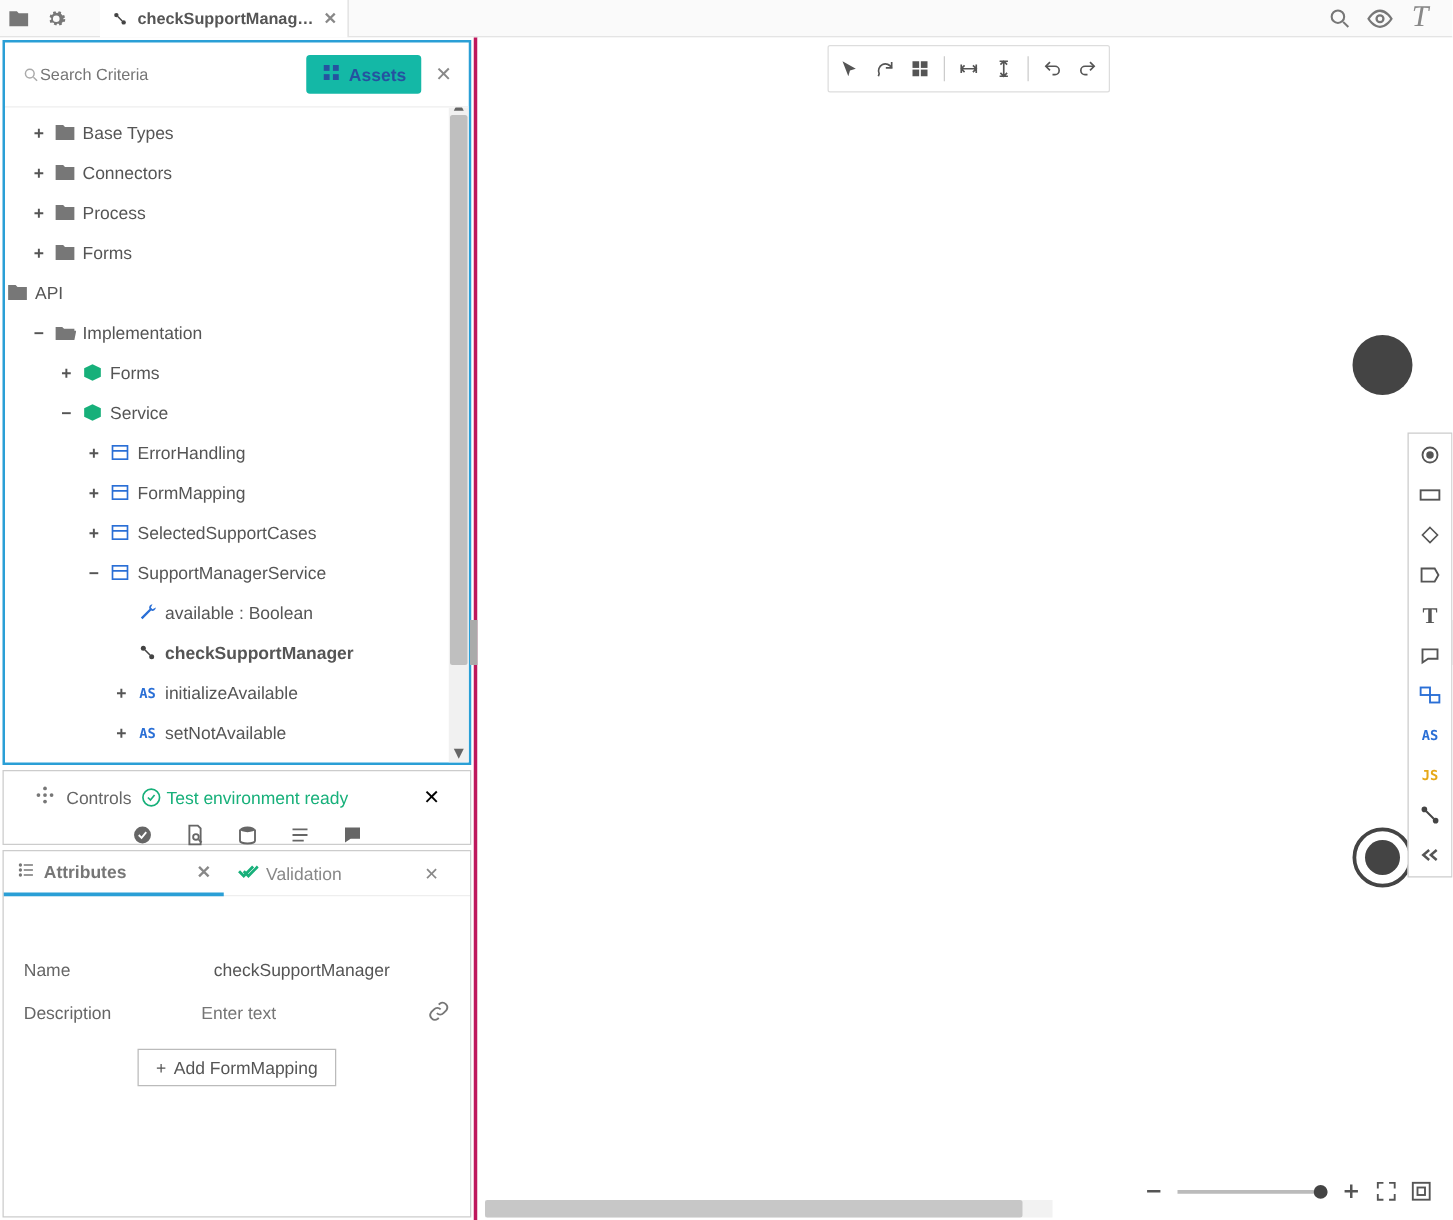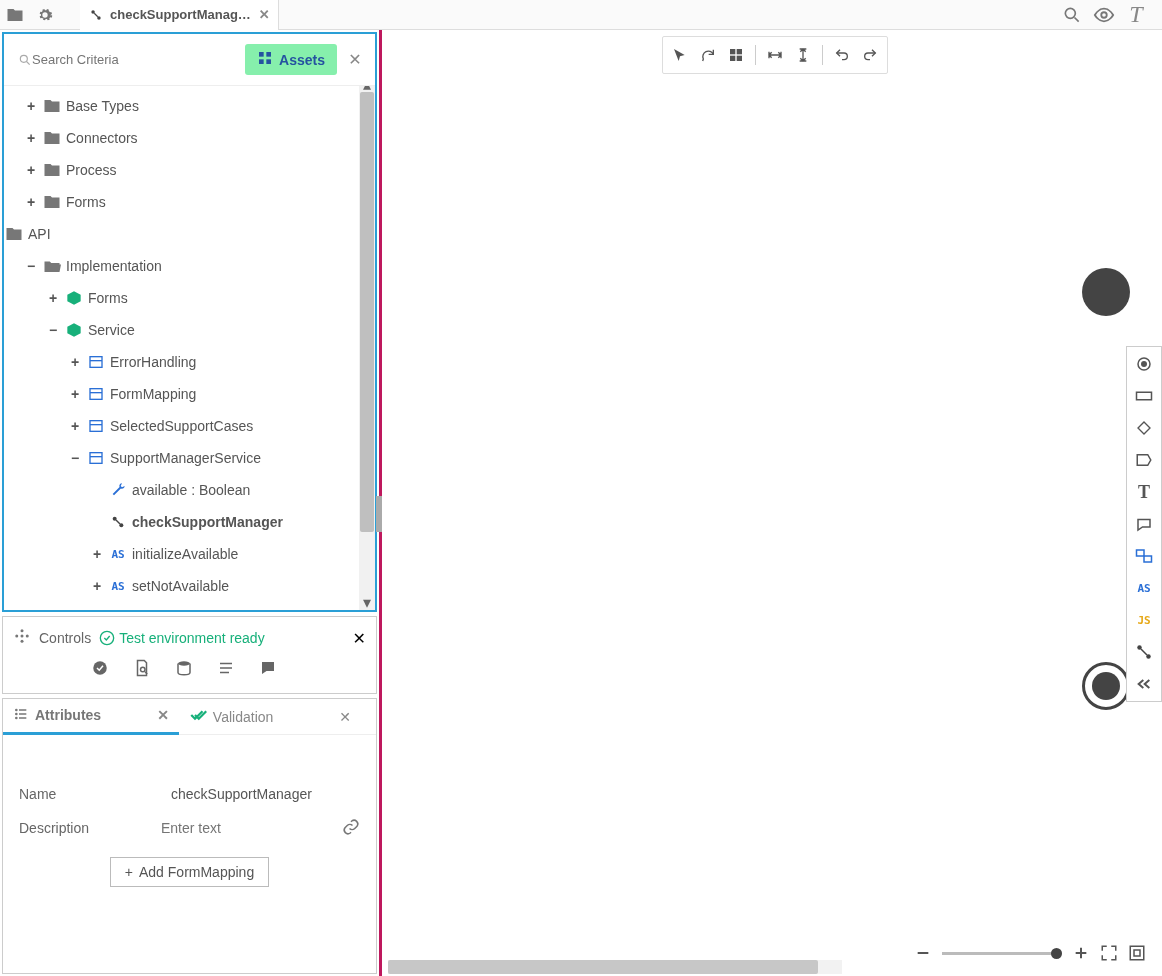--- a/index.html
+++ b/index.html
@@ -18,42 +18,42 @@
   
   .main { display: flex; height: calc(976px - 30px); }
   .side { width: 382px; display:flex; flex-direction:column; background:#fff; border-right:3px solid #be185d; }
   .editor { flex:1; position:relative; background:#fff; }
 
   
   .tree-panel { border: 2px solid #2a9fd6; margin:2px; height:580px; display:flex; flex-direction:column; }
   .tree-header { padding:10px 8px; display:flex; align-items:center; gap:6px; border-bottom:1px solid #eee;}
   .search-box { flex:1; display:flex; align-items:center; padding:4px 6px; color:#888; border-radius:3px;}
   .search-box input { border:none; outline:none; font-size:13px; color:#555; flex:1; background:transparent;}
-  .assets-btn { background:#86efac; border-radius:3px; padding:6px 12px; display:flex; align-items:center; gap:6px; font-weight:600; color:#2552a0; font-size:14px;}
+  .assets-btn { background:#14b8a6; border-radius:3px; padding:6px 12px; display:flex; align-items:center; gap:6px; font-weight:600; color:#2552a0; font-size:14px;}
   .assets-btn .apps-icon { color:#2552a0; }
   .header-close { width:24px; height:24px; display:flex; align-items:center; justify-content:center; color:#888; cursor:pointer;}
 
   .tree-body { flex:1; overflow:hidden; position:relative; padding:4px 0; }
   .tree-scrollbar { position:absolute; right:0; top:0; width:16px; height:100%; background:#f1f1f1;}
   .tree-scroll-thumb { position:absolute; right:1px; top:6px; width:14px; height:440px; background:#bfbfbf; border-radius:2px;}
   .tree-scroll-arrow-down { position:absolute; bottom:2px; right:2px; width:12px; height:12px; display:flex; align-items:center; justify-content:center; color:#666;}
   .tree-scroll-arrow-up { position:absolute; top:-8px; right:2px; width:12px; height:12px; display:flex; align-items:center; justify-content:center; color:#666;}
 
   .tree-row { display:flex; align-items:center; height:32px; padding-right:18px; color:#555; font-size:14px; }
   .tree-row .expander { width:22px; display:flex; justify-content:center; color:#555; font-weight:bold;}
   .tree-row .node-icon { width:20px; display:flex; justify-content:center; margin-right:4px; }
   .tree-row .label { white-space:nowrap; }
   .folder-icon { fill:#777; }
   .pkg-icon { fill:#17b07a; }
   .class-icon { color:#2a6fd6; }
   .wrench-icon { color:#2a6fd6; }
   .as-badgeTxt { font-family: monospace; font-size:11px; font-weight:700; color:#2a6fd6; }
 
   
-  .controls-panel { border:1px solid #ccc; margin:2px; padding:6px 10px; height:78px;}
+  .controls-panel { border:1px solid #ccc; margin:2px; padding:6px 24px; height:60px;}
   .controls-header { height:30px; display:flex; align-items:center; gap:8px;}
   .ctrl-title { color:#666; font-size:14px; }
   .env-ready { color:#17b07a; font-size:14px; display:flex; align-items:center; gap:4px;}
   .controls-icons { display:flex; gap:24px; padding-left:78px; padding-top:6px; color:#666;}
 
   
   .attr-panel { border:1px solid #ccc; margin:2px; flex:1; display:flex; flex-direction:column;}
   .attr-tabs { height:36px; display:flex; align-items:center; border-bottom:1px solid #eee; }
   .attr-tab { display:flex; align-items:center; gap:6px; padding:0 10px; height:36px; color:#888; font-size:14px;}
   .attr-tab.active { color:#777; border-bottom:3px solid #2a9fd6; font-weight:600;}

